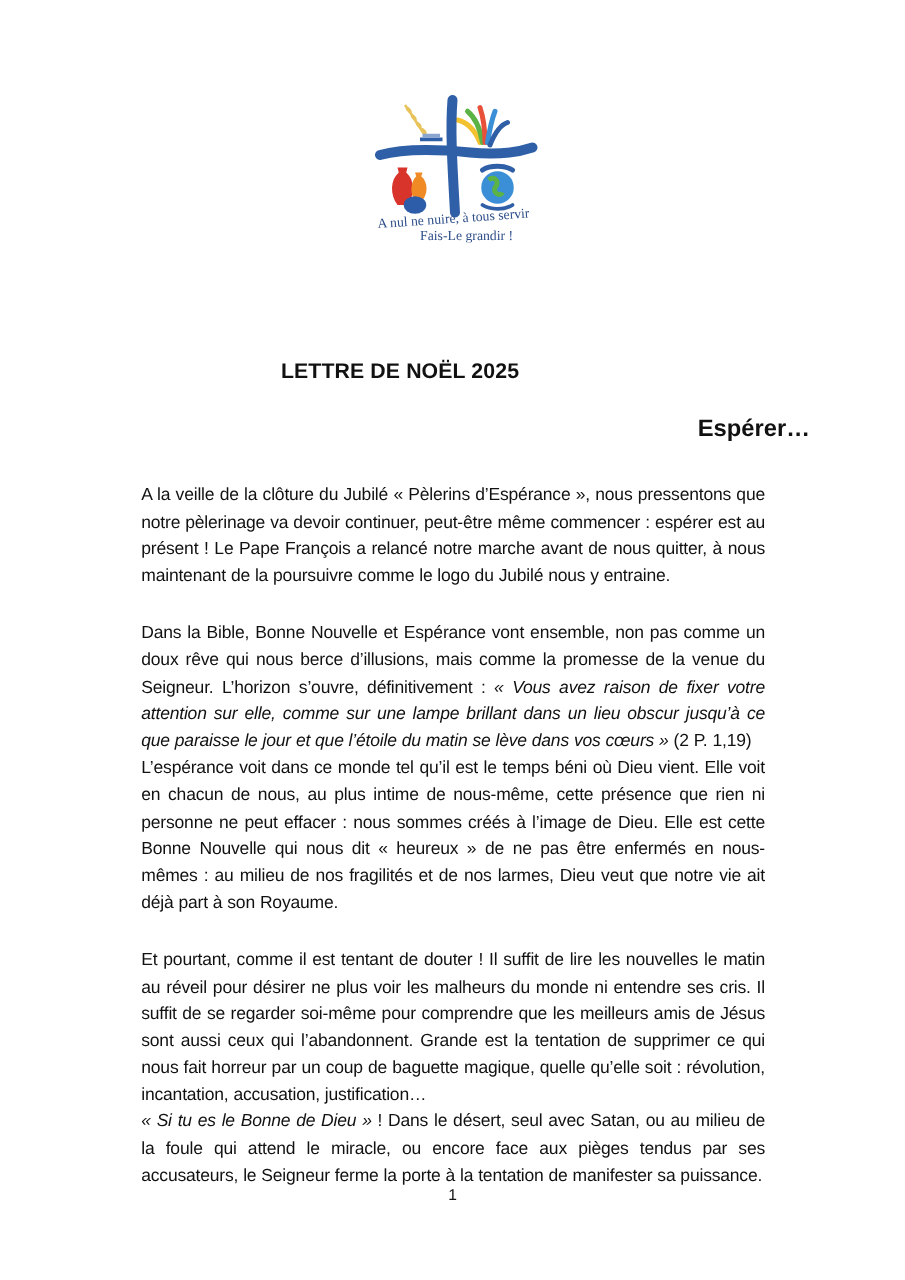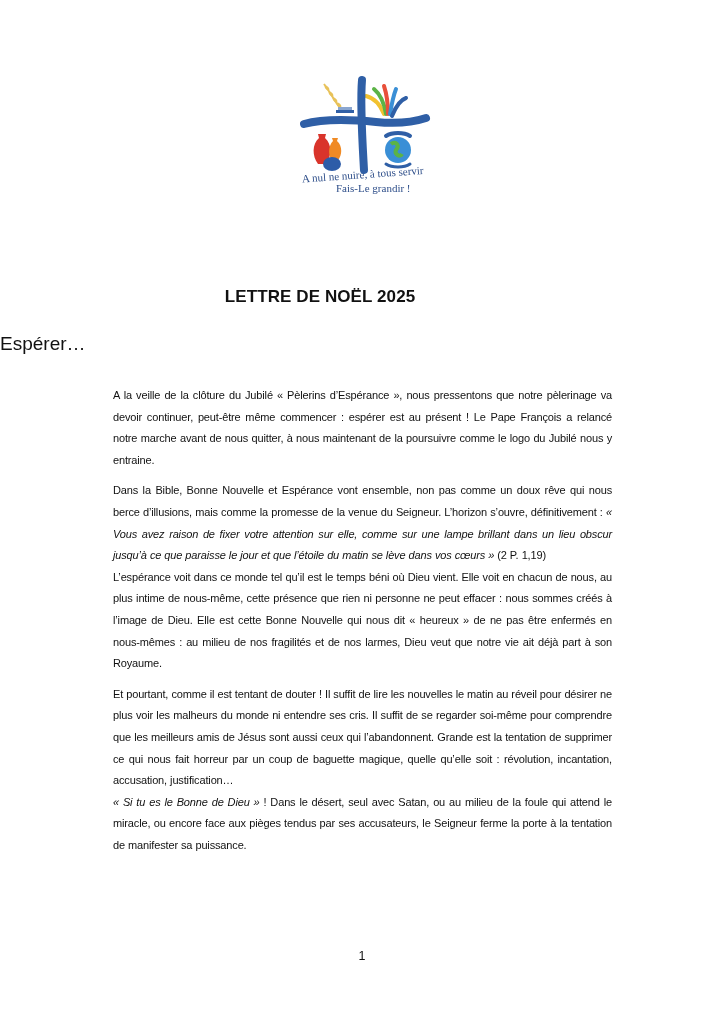--- a/index.html
+++ b/index.html
@@ -38,37 +38,37 @@
       text-align: center;
       font-weight: bold;
       font-size: 17px;
       letter-spacing: 0.1px;
     }
     .subtitle {
       position: absolute;
       left: 0;
       width: 648px;
       top: 333px;
-      text-align: left;
-      font-weight: normal;
+      text-align: right;
+      font-weight: bold;
       font-size: 19px;
     }
     .body-text {
       position: absolute;
       left: 113px;
       top: 385px;
       width: 499px;
-      font-size: 11px;
+      font-size: 14px;
       line-height: 21.6px;
       text-align: justify;
       letter-spacing: -0.15px;
       word-spacing: 0.2px;
     }
     .para { margin: 0; }
-    .para.gap { margin-top: 9px; }
+    .para.gap { margin-top: 24px; }
     em { font-style: italic; }
     .page-number {
       position: absolute;
       left: 0;
       width: 724px;
       top: 949px;
       text-align: center;
       font-size: 12.5px;
     }
   </style>

